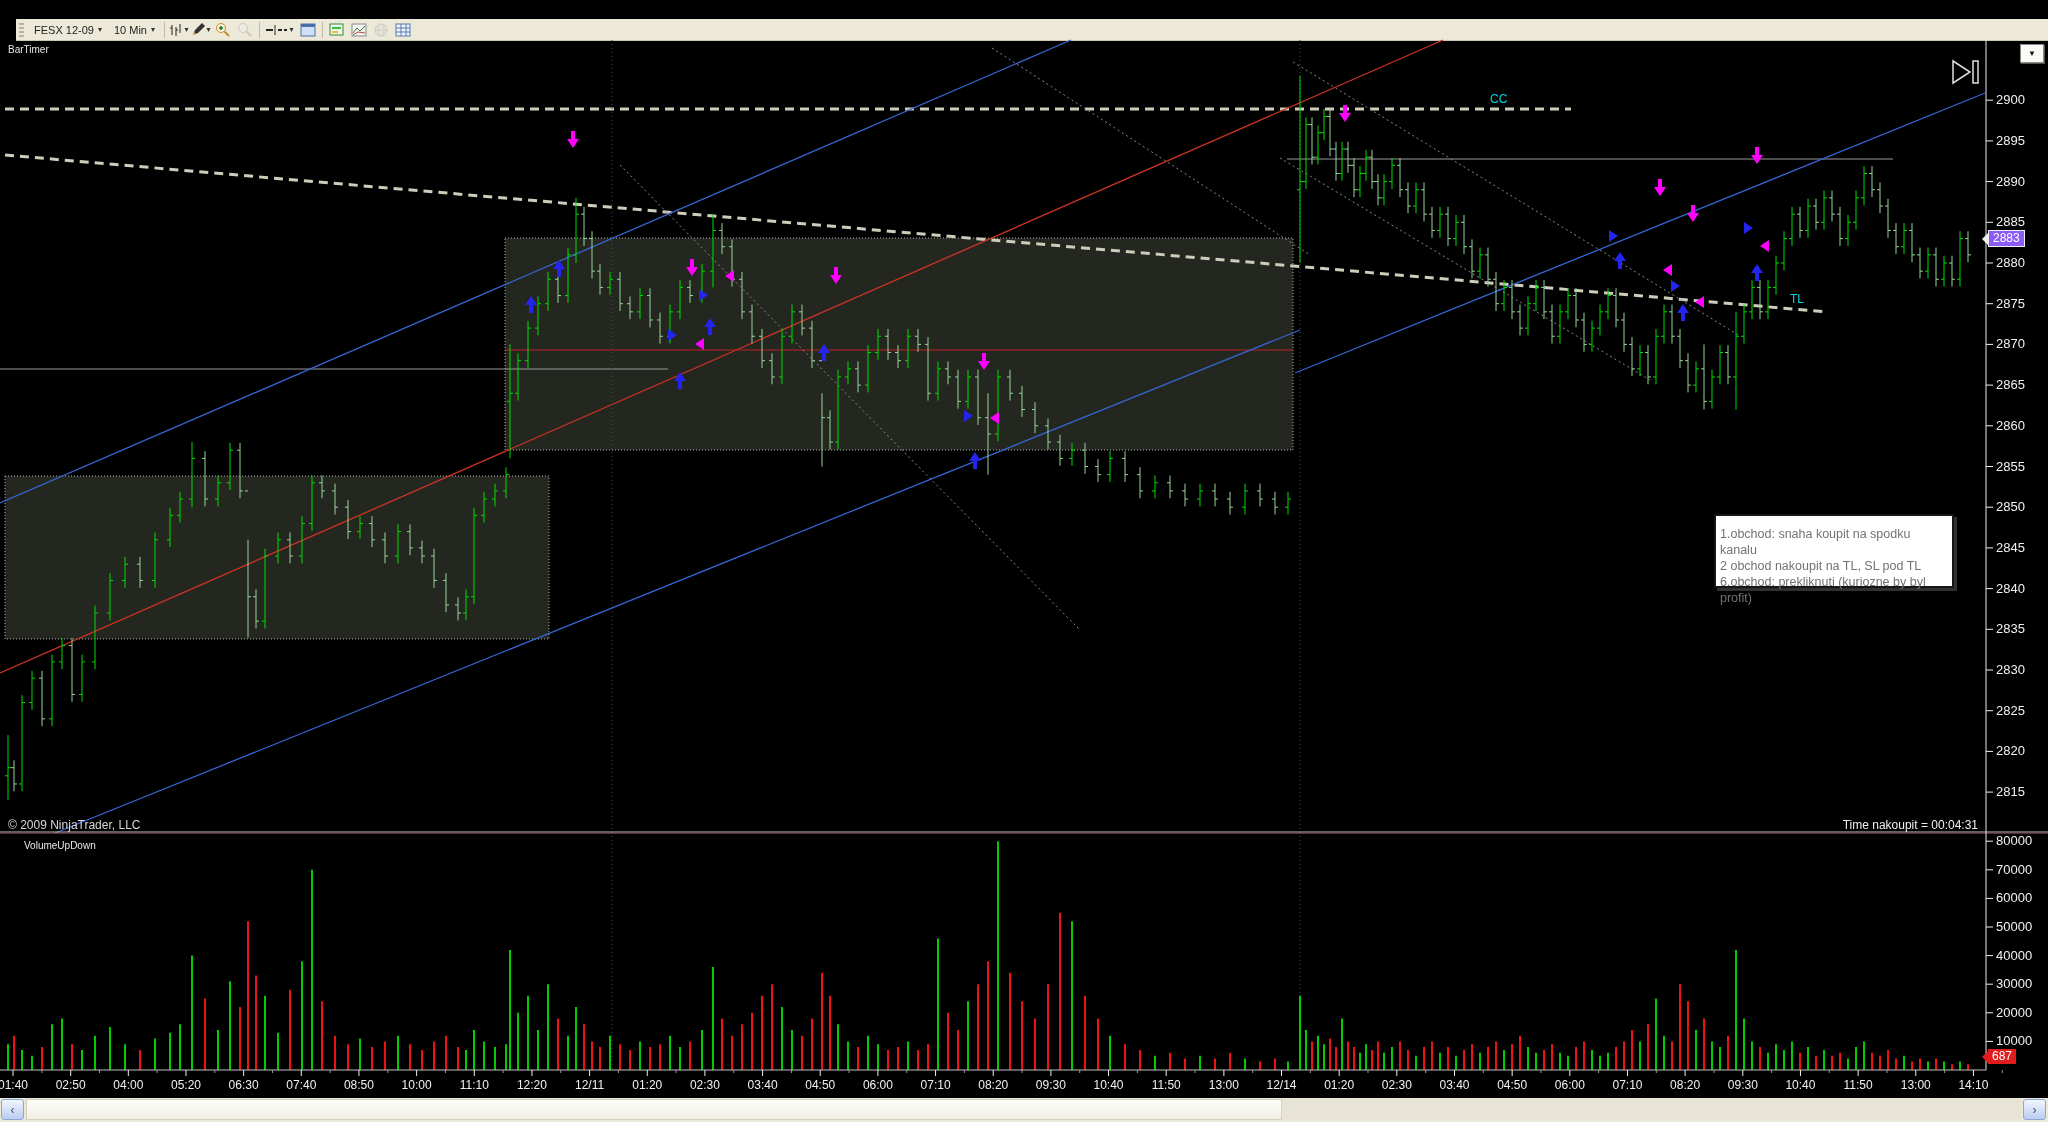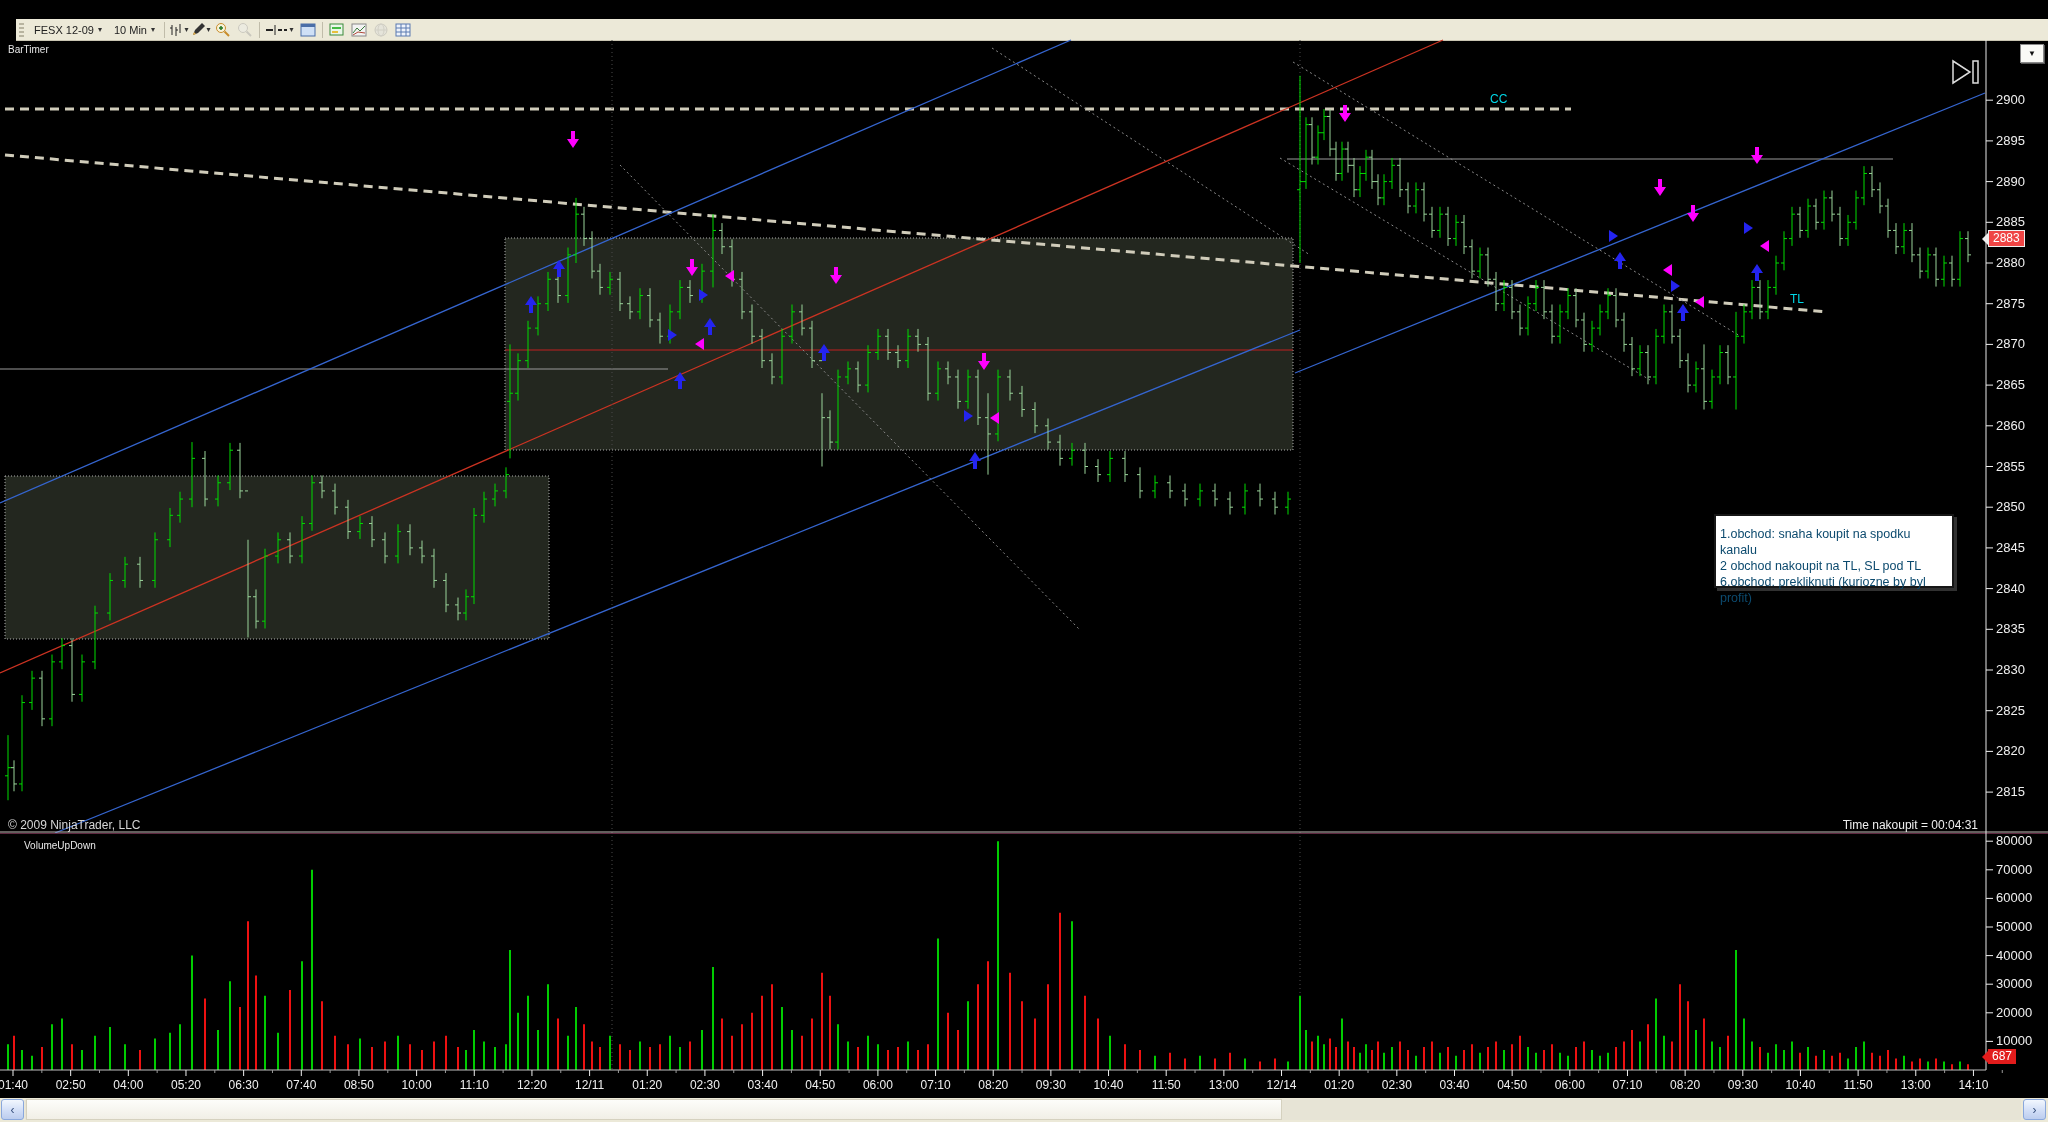--- a/index.html
+++ b/index.html
@@ -31,27 +31,27 @@
   .tb-btn svg{display:block;}
   .tb-btn .arr{font-size:8px;color:#333;}
   .dim{opacity:.4;}
   
   .pane-label{position:absolute;color:#e8e8e8;font-size:10px;z-index:3;}
   #copyright{position:absolute;left:8px;top:818px;color:#d6d6d6;font-size:12px;z-index:3;}
   #time-remaining{position:absolute;right:70px;top:818px;color:#efefef;font-size:12px;z-index:3;}
   
   #annotation{position:absolute;left:1714px;top:514px;width:240px;height:74px;background:#fff;
     border:2px solid #161616;box-shadow:3px 3px 0 rgba(90,90,90,.55);z-index:4;
-    color:#0c4a6e;font-size:12.5px;line-height:16px;padding:10px 4px 8px 4px;box-sizing:border-box;}
+    color:#737373;font-size:12.5px;line-height:16px;padding:10px 4px 8px 4px;box-sizing:border-box;}
   
   .axis-marker{position:absolute;z-index:4;font-size:12px;display:flex;align-items:center;}
   .axis-marker .tip{width:0;height:0;border:6px solid transparent;}
   #last-price{left:1976px;top:230px;color:#fff;}
   #last-price .tip{border-right-color:#efefef;}
-  #last-price .box{border:1px solid #efefef;background:#ef4444;padding:0 4px;line-height:15px;}
+  #last-price .box{border:1px solid #efefef;background:#8b5cf6;padding:0 4px;line-height:15px;}
   #last-vol{left:1976px;top:1049px;color:#fff;}
   #last-vol .tip{border-right-color:#e21c1c;}
   #last-vol .box{background:#e21c1c;padding:0 4px;line-height:15px;}
   
   #axis-dropdown{position:absolute;left:2020px;top:44px;width:22px;height:17px;background:#fafaf6;
     border:1px solid #8a8a8a;box-shadow:1px 1px 0 #555;z-index:4;font-size:8px;color:#111;
     display:flex;align-items:center;justify-content:center;}
   #play-icon{position:absolute;left:1950px;top:58px;z-index:3;}
   
   #hscroll{position:absolute;left:0;top:1098px;width:2048px;height:24px;background:#ece9d8;z-index:4;}

